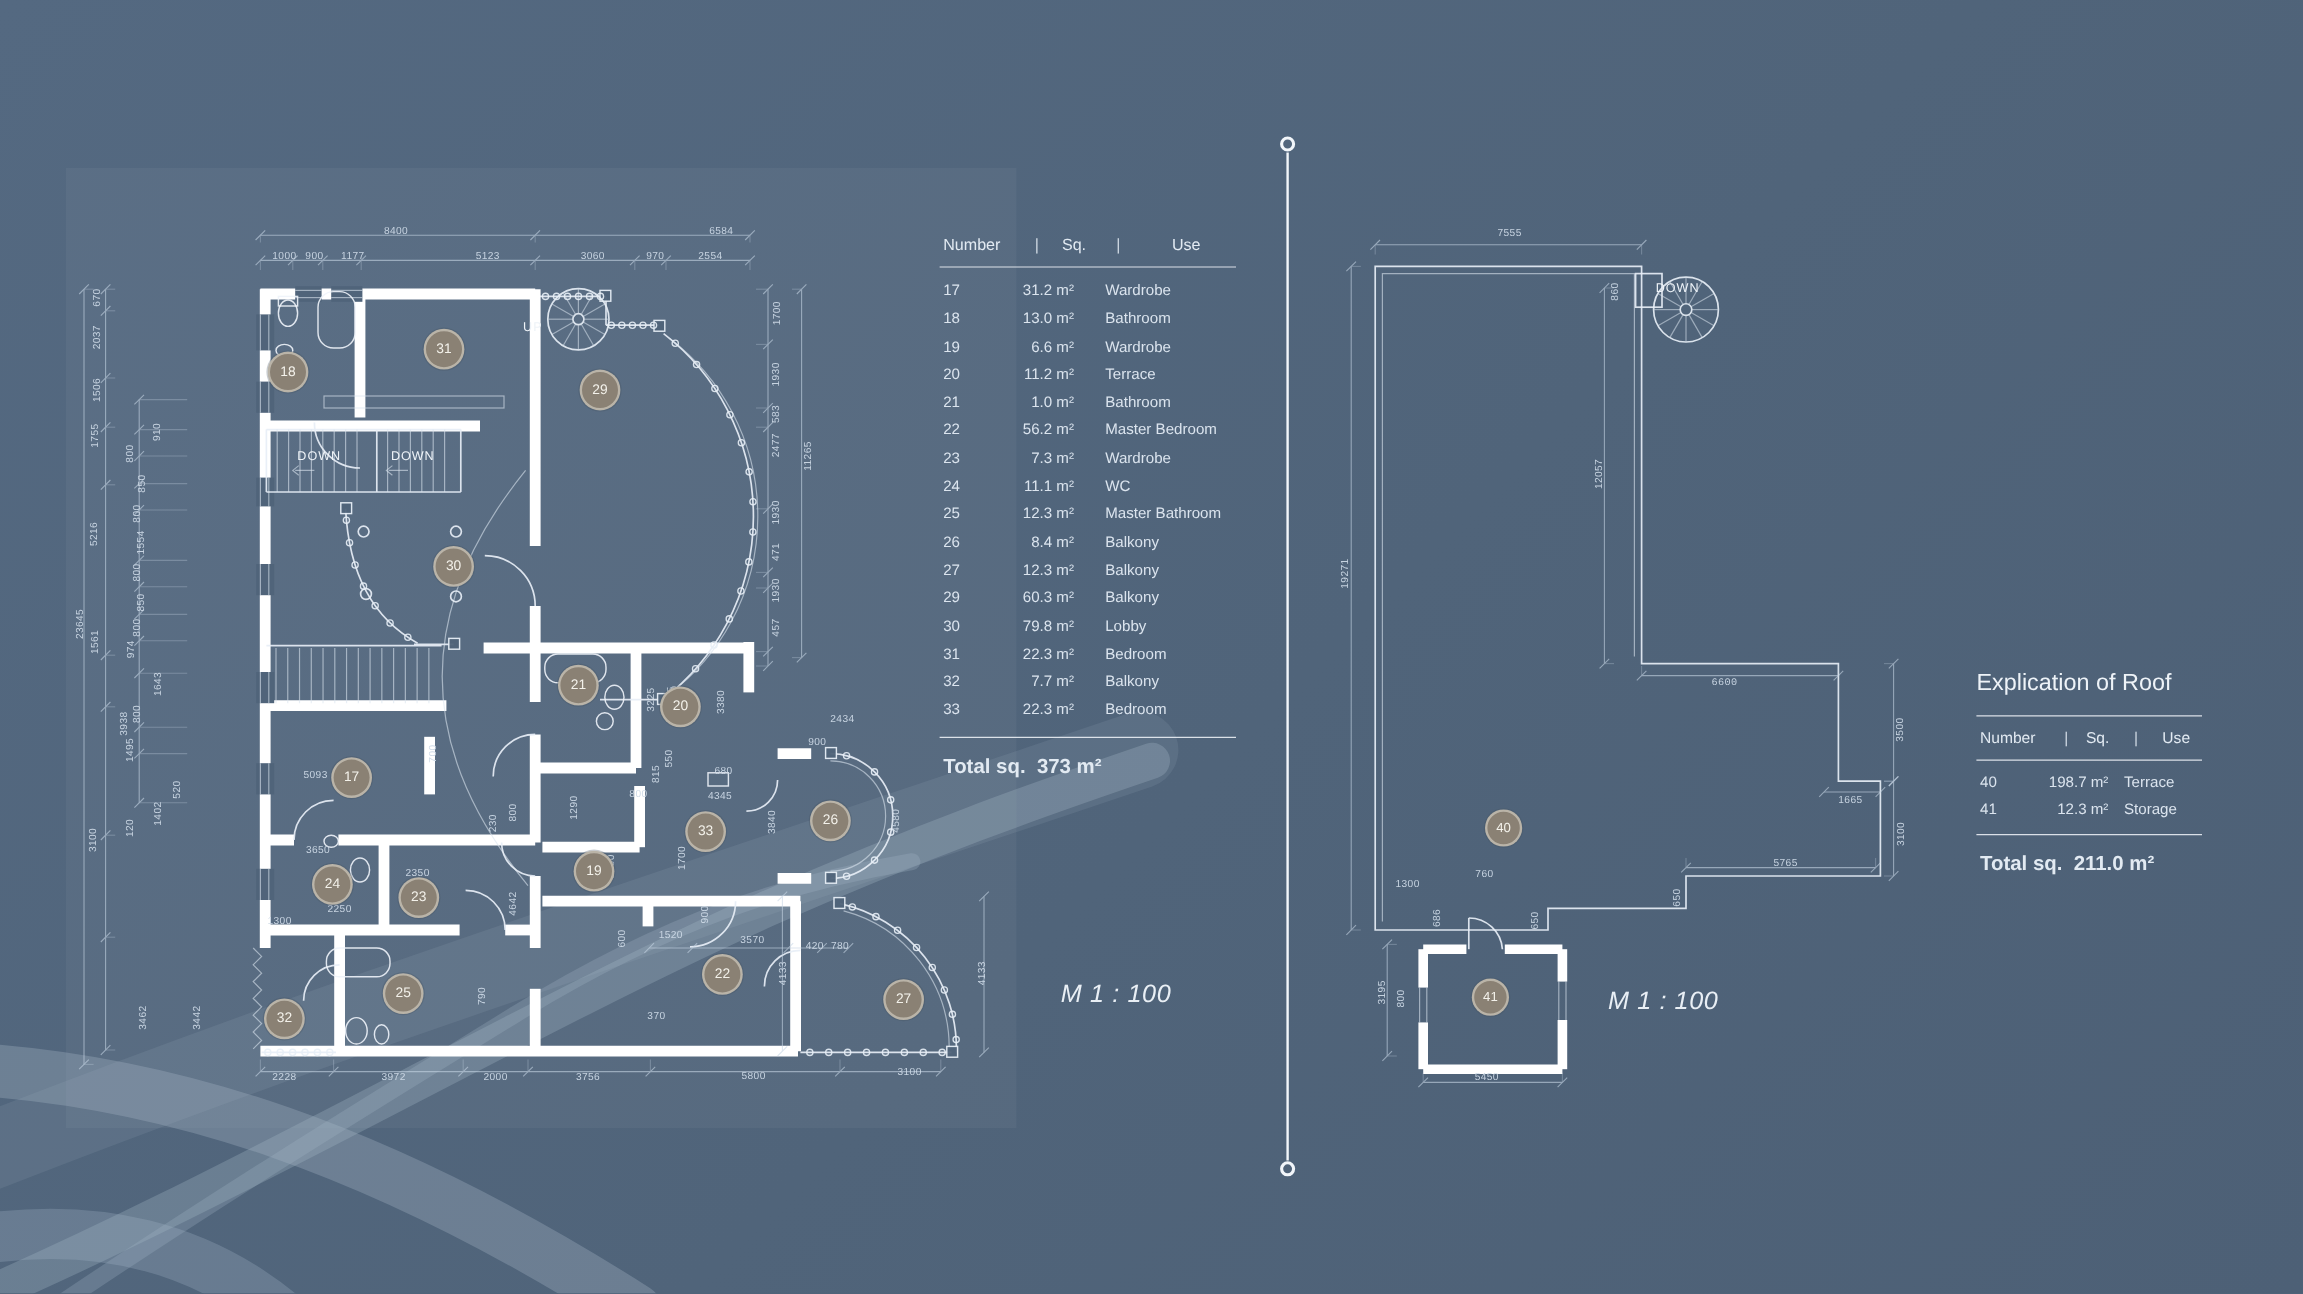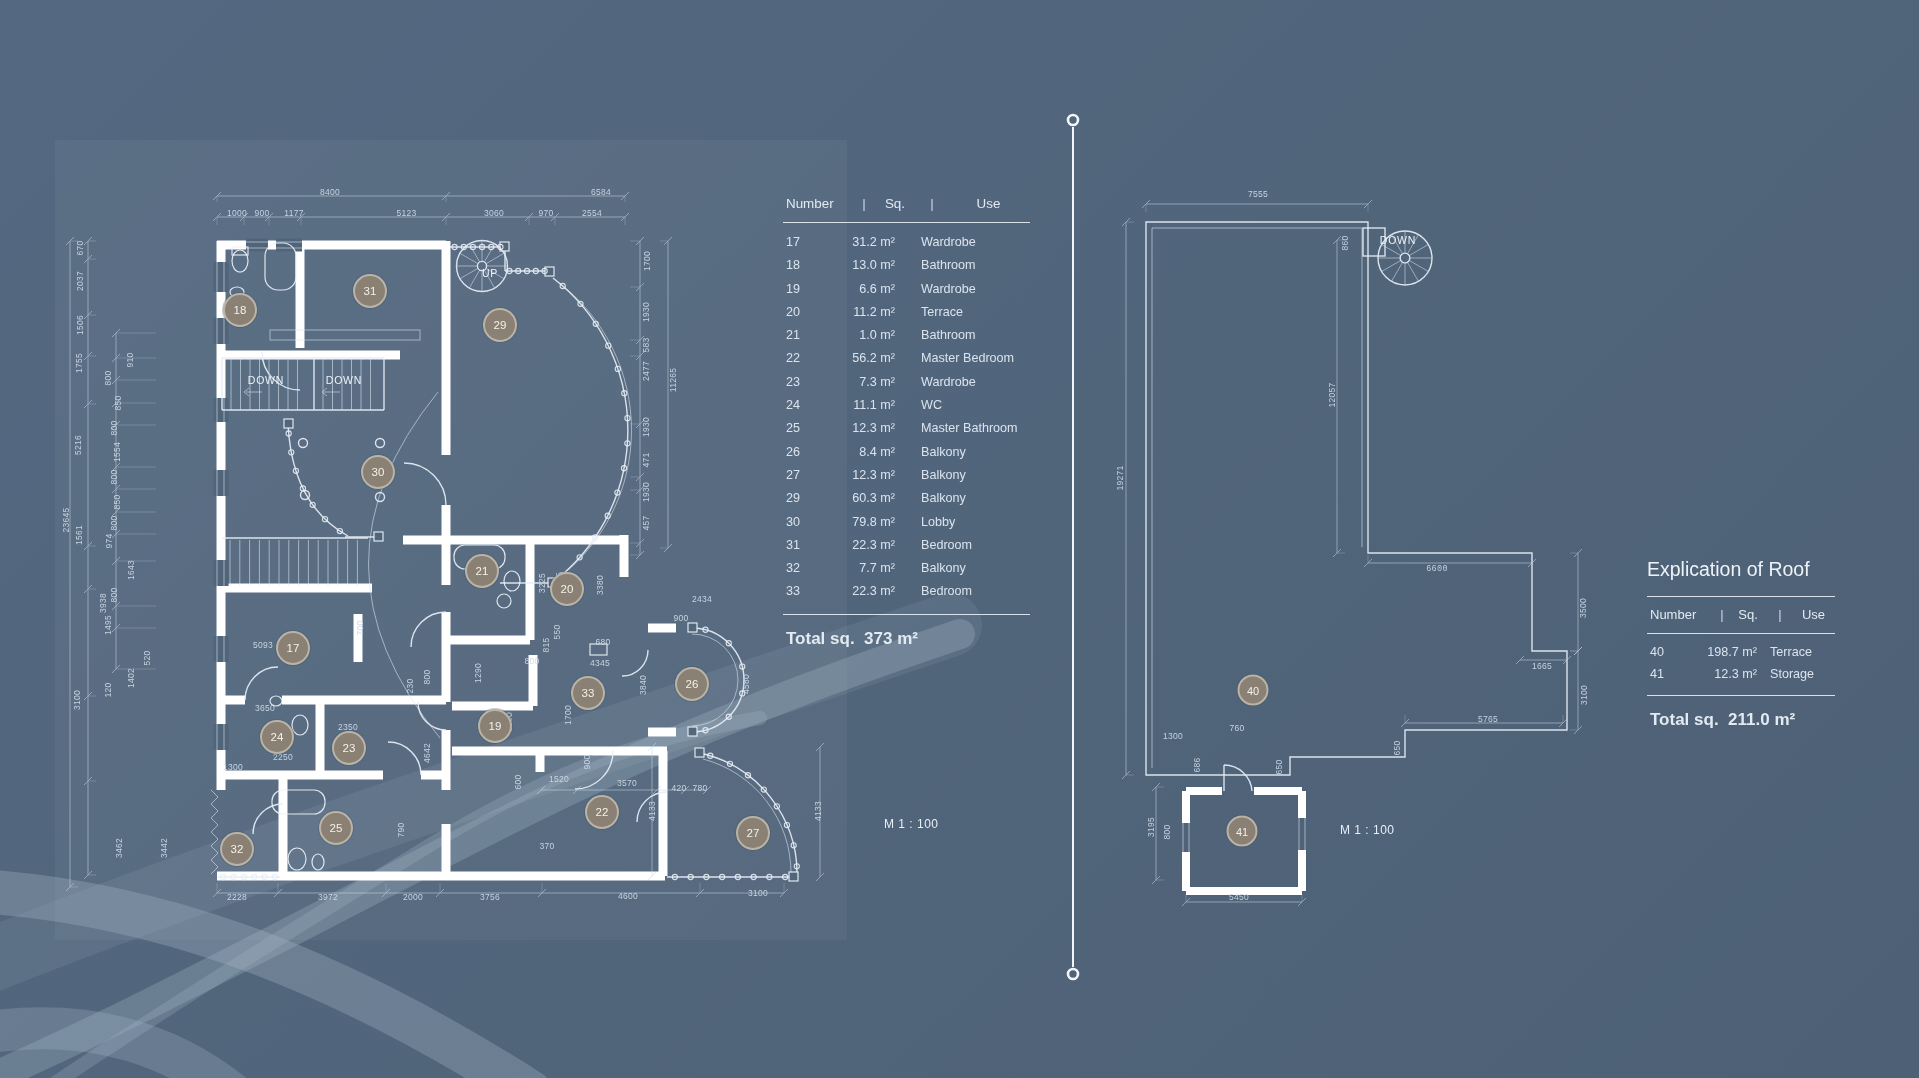--- a/index.html
+++ b/index.html
@@ -35,21 +35,21 @@
   .x-title{font-size:19.5px;color:#eef3f8;line-height:26px;padding-bottom:14px;
     border-bottom:1px solid rgba(243,247,251,.85);}
   .x-head{display:flex;align-items:flex-end;font-size:13.4px;color:#e2eaf2;
     padding:10px 0 11px 3px;border-bottom:1px solid rgba(243,247,251,.85);}
   .x-rows{margin-top:8px;}
   .x-row{display:grid;font-size:12.6px;}
   .x-num{padding-left:3px;}
   .x-sq{text-align:right;}
   .x-total{border-top:1px solid rgba(243,247,251,.85);margin-top:10px;padding:14px 0 0 3px;
     font-size:17px;color:#e2eaf2;font-weight:bold;}
-  .scale{position:absolute;font-size:12px;color:#e9eff5;letter-spacing:.5px;}
+  .scale{position:absolute;font-size:21px;color:#e9eff5;letter-spacing:.5px;font-style:italic;}
   .pipe{text-align:center;opacity:.85;}
 </style>
 </head>
 <body>
 
 <div id="stage">
 
   <svg width="1919" height="1078" viewBox="0 0 1919 1078">
 
     <rect x="55" y="140" width="792" height="800" fill="rgba(255,255,255,0.045)"></rect>
@@ -653,21 +653,21 @@
       <div class="dim rot" style="left: 568px; top: 715px;">1700</div>
       <div class="dim" style="left: 702px; top: 599px;">2434</div>
       <div class="dim" style="left: 681px; top: 618px;">900</div>
       <div class="dim rot" style="left: 746px; top: 684px;">4580</div>
       <div class="dim rot" style="left: 652px; top: 811px;">4133</div>
       <div class="dim rot" style="left: 818px; top: 811px;">4133</div>
       <div class="dim" style="left: 237px; top: 897px;">2228</div>
       <div class="dim" style="left: 328px; top: 897px;">3972</div>
       <div class="dim" style="left: 413px; top: 897px;">2000</div>
       <div class="dim" style="left: 490px; top: 897px;">3756</div>
-      <div class="dim" style="left: 628px; top: 896px;">4600</div>
+      <div class="dim" style="left: 628px; top: 896px;">5800</div>
       <div class="dim" style="left: 758px; top: 893px;">3100</div>
       <div class="dim" style="left: 1258px; top: 194px;">7555</div>
       <div class="dim rot" style="left: 1345px; top: 243px;">860</div>
       <div class="dim rot" style="left: 1332px; top: 395px;">12057</div>
       <div class="dim rot" style="left: 1120px; top: 478px;">19271</div>
       <div class="dim" style="left: 1437px; top: 569px; font-family: Liberation Mono, monospace;">6600</div>
       <div class="dim rot" style="left: 1583px; top: 608px;">3500</div>
       <div class="dim" style="left: 1542px; top: 666px;">1665</div>
       <div class="dim rot" style="left: 1584px; top: 695px;">3100</div>
       <div class="dim" style="left: 1488px; top: 719px;">5765</div>
@@ -694,21 +694,21 @@
       <div class="badge" style="left: 753px; top: 833px; background: rgb(138, 129, 116); border: 2px solid rgba(226, 222, 212, 0.55); color: rgb(243, 241, 234);">27</div>
       <div class="badge" style="left: 500px; top: 325px; background: rgb(138, 129, 116); border: 2px solid rgba(226, 222, 212, 0.55); color: rgb(243, 241, 234);">29</div>
       <div class="badge" style="left: 378px; top: 472px; background: rgb(138, 129, 116); border: 2px solid rgba(226, 222, 212, 0.55); color: rgb(243, 241, 234);">30</div>
       <div class="badge" style="left: 370px; top: 291px; background: rgb(138, 129, 116); border: 2px solid rgba(226, 222, 212, 0.55); color: rgb(243, 241, 234);">31</div>
       <div class="badge" style="left: 237px; top: 849px; background: rgb(138, 129, 116); border: 2px solid rgba(226, 222, 212, 0.55); color: rgb(243, 241, 234);">32</div>
       <div class="badge" style="left: 588px; top: 693px; background: rgb(138, 129, 116); border: 2px solid rgba(226, 222, 212, 0.55); color: rgb(243, 241, 234);">33</div>
       <div class="badge small" style="left: 1253px; top: 690px; background: rgb(138, 129, 116); border: 2px solid rgba(226, 222, 212, 0.55); color: rgb(243, 241, 234);">40</div>
       <div class="badge small" style="left: 1242px; top: 831px; background: rgb(138, 129, 116); border: 2px solid rgba(226, 222, 212, 0.55); color: rgb(243, 241, 234);">41</div>
     </div>
   <div id="planlabels">
-      <div class="plabel" style="left: 490px; top: 273px;">UP</div>
+      <div class="plabel" style="left: 444px; top: 273px;">UP</div>
       <div class="plabel" style="left: 266px; top: 380px;">DOWN</div>
       <div class="plabel" style="left: 344px; top: 380px;">DOWN</div>
       <div class="plabel" style="left: 1398px; top: 240px;">DOWN</div>
     </div>
 
   <div class="extable" id="floor-table" style="left:783px;top:186px;width:247px">
     <div class="x-head">
       <span style="width:69px">Number</span>
       <span class="pipe" style="width:18px">|</span>
       <span style="width:44px;text-align:center">Sq.</span>

